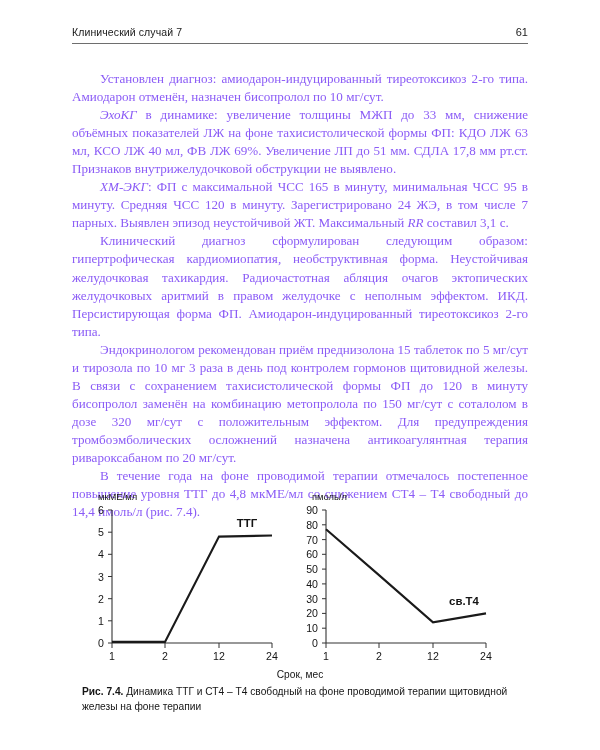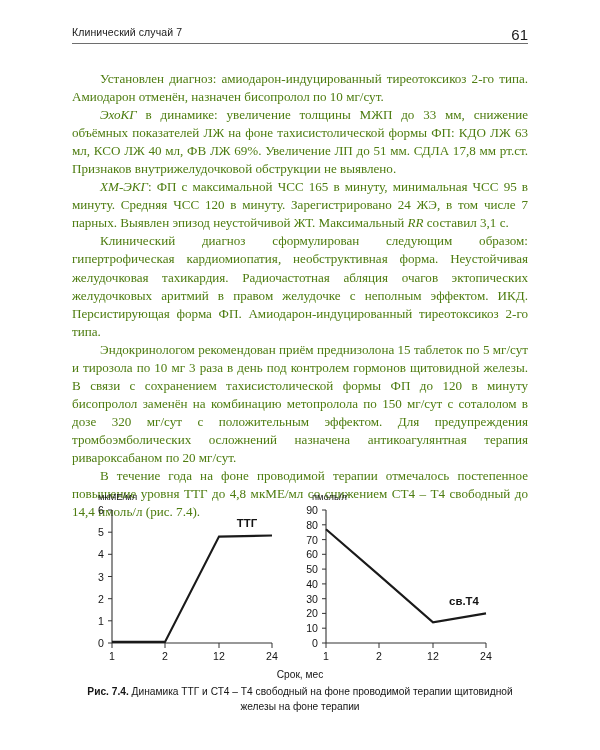--- a/index.html
+++ b/index.html
@@ -36,21 +36,21 @@
     left: 0; top: 0;
     font-family: "Liberation Sans", sans-serif;
     font-size: 10.5px;
     letter-spacing: .1px;
     color: #1a1a1a;
   }
   .runhead-page {
     position: absolute;
     right: 0; top: 0;
     font-family: "Liberation Sans", sans-serif;
-    font-size: 15px;
+    font-size: 11px;
     color: #1a1a1a;
     padding-left: 42px;
   }
   .runhead-rule {
     position: absolute;
     left: 0;
     top: 17px;
     width: 456px;
     height: 1px;
     background: #6e6e6e;
@@ -59,21 +59,21 @@
   
   .body-text {
     position: absolute;
     left: 72px;
     top: 70px;
     width: 456px;
     font-size: 13.1px;
     line-height: 18.05px;
     text-align: justify;
     text-justify: inter-word;
-    color: #4d7c0f;
+    color: #8b5cf6;
   }
   .body-text p {
     margin: 0;
     text-indent: 28px;
   }
   .it { font-style: italic; }
 
   
   .figure {
     position: absolute;
@@ -87,21 +87,21 @@
     position: absolute;
     left: 0;
     top: 0;
   }
 
   .fig-caption {
     position: absolute;
     left: 10px;
     top: 197px;
     width: 436px;
-    text-align: center;
+    text-align: left;
     font-family: "Liberation Sans", sans-serif;
     font-size: 10.2px;
     line-height: 14.5px;
     color: #151515;
   }
   .fig-caption b { font-weight: bold; }
 
   .ax-label,
   .tick-label,
   .series-label,

